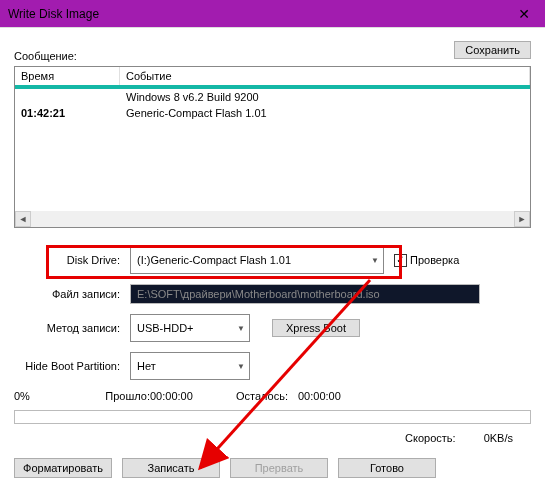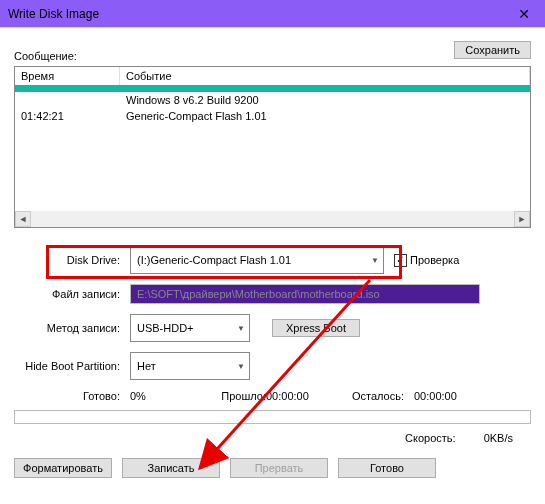--- a/index.html
+++ b/index.html
@@ -12,21 +12,21 @@
   overflow: hidden;
   position: relative;
 }
 .titlebar {
   height: 28px;
   display: flex;
   align-items: center;
   justify-content: space-between;
   padding: 0 0 0 8px;
   border-bottom: 1px solid #ddd;
-  background: #8b5cf6;
+  background: #a21caf;
 }
 .titlebar-title { font-size: 12px; color: #000; }
 .close-btn {
   width: 42px; height: 28px;
   display: flex; align-items: center; justify-content: center;
   font-size: 14px; cursor: pointer;
 }
 .content { padding: 10px 14px 6px 14px; }
 .msg-row {
   display: flex;
@@ -49,29 +49,29 @@
 .log-box {
   border: 1px solid #888;
   background: #fff;
   height: 162px;
   position: relative;
   overflow: hidden;
 }
 .log-table { width: 100%; }
 .log-header {
   display: flex;
-  border-bottom: 7px solid #14b8a6;
+  border-bottom: 4px solid #14b8a6;
   background: #fff;
 }
 .log-header > div {
   padding: 3px 6px;
   border-right: 1px solid #e0e0e0;
   font-weight: normal;
 }
-.col-time { width: 105px; }
+.col-time { width: 105px; font-weight: bold; }
 .col-event { flex: 1; }
 .log-rows { }
 .log-row { display: flex; }
 .log-row > div { padding: 2px 6px; }
 .scroll-h {
   position: absolute;
   bottom: 0; left: 0; right: 0;
   height: 16px;
   background: #f0f0f0;
   display: flex;
@@ -127,21 +127,21 @@
   align-items: center;
   justify-content: center;
   font-size: 10px;
   line-height: 1;
   color: #000;
 }
 .text-input {
   width: 254px;
   height: 20px;
   border: 1px solid #bbb;
-  background: #4c1d95;
+  background: #0f172a;
   padding: 0 6px;
   font-size: 11px;
   color: #888;
   display: flex;
   align-items: center;
 }
 .xpress-btn { margin-left: 22px; min-width: 88px; }
 .status-row {
   display: flex;
   align-items: center;
@@ -255,21 +255,20 @@
 
     <div class="form-row">
       <div class="form-label">Hide Boot Partition:</div>
       <div class="select-box narrow">
         <span>Нет</span>
         <span class="select-arrow">▼</span>
       </div>
     </div>
 
     <div class="status-row">
-      <div class="form-label">Готово:</div>
       <div class="status-val">0%</div>
       <div class="status-mid-label">Прошло:</div>
       <div class="status-mid-val">00:00:00</div>
       <div class="status-r-label">Осталось:</div>
       <div>00:00:00</div>
     </div>
 
     <div class="progress"></div>
 
     <div class="speed-row">

